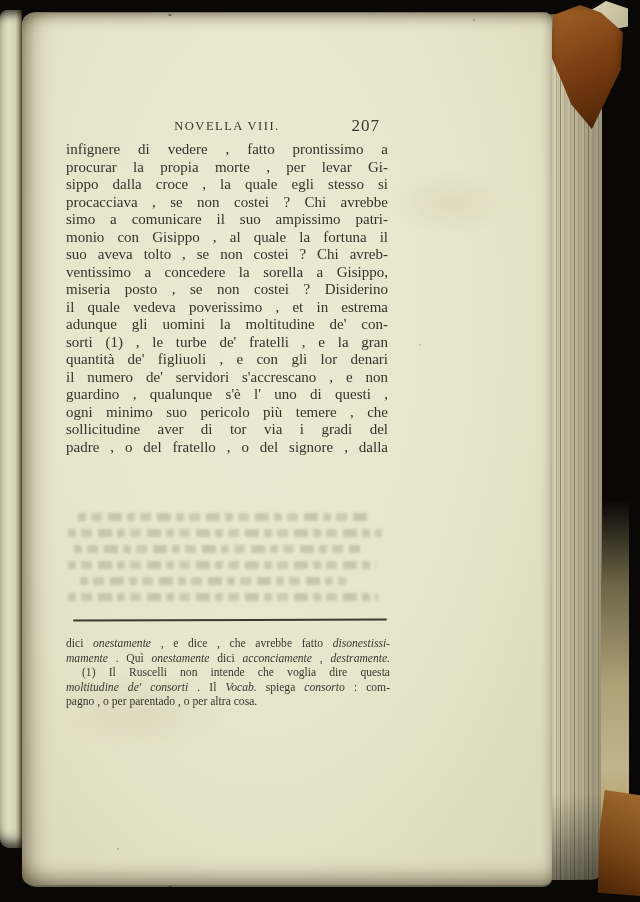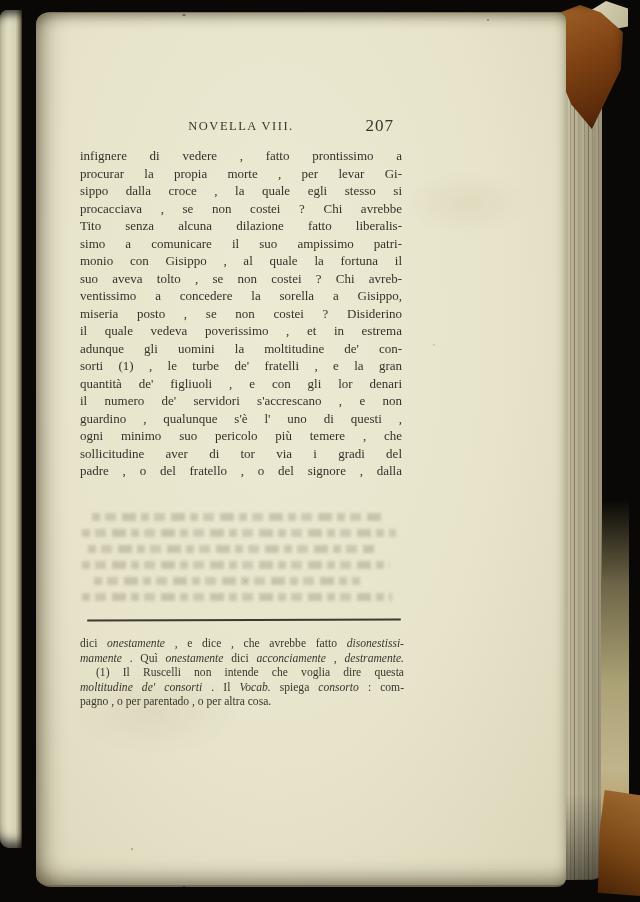--- a/index.html
+++ b/index.html
@@ -60,27 +60,26 @@
       radial-gradient(120px 60px at 120px 700px,rgba(140,120,75,.09),transparent 70%),
       radial-gradient(ellipse at 45% 35%,#edead4 0%,#e7e4cb 55%,#dcd8bc 92%);
     border-radius:14px 8px 10px 16px / 12px 8px 8px 12px;
     border-top:1px solid rgba(40,32,18,.55);
     border-bottom:2px solid rgba(45,40,28,.65);
     box-shadow:
       inset 16px 0 26px -14px rgba(60,45,22,.7),
       inset 0 12px 14px -10px rgba(70,60,35,.55),
       inset -7px 0 12px -7px rgba(95,85,55,.4),
       inset 0 -18px 20px -12px rgba(80,70,45,.55);
-    margin-left: 14px;
   }
   
   .header-row{position:absolute;left:44px;top:106px;width:322px;height:20px;color:#3a362a;}
   .running-title{display:block;text-align:center;font-size:12.5px;letter-spacing:1.5px;}
   .page-number{position:absolute;right:8px;top:-3px;font-size:17px;letter-spacing:1px;}
-  .main-text{position:absolute;left:44px;top:134px;width:322px;color:#36322a;font-size:13px;}
+  .main-text{position:absolute;left:44px;top:128px;width:322px;color:#36322a;font-size:15px;}
   .tline{line-height:17.5px;height:17.5px;text-align:justify;text-align-last:justify;overflow:hidden;}
   .tline.noj{text-align-last:left;}
   
   .show-through{position:absolute;left:46px;top:500px;width:318px;}
   .ghost{height:8px;margin-bottom:8px;filter:blur(1.4px);opacity:.34;
     background:repeating-linear-gradient(90deg,#8f8a6b 0 8px,transparent 8px 13px,#97927a 13px 24px,transparent 24px 30px,#8a8569 30px 44px,transparent 44px 49px);}
   .ghost:nth-child(1){margin-right:14px;margin-left:10px;}
   .ghost:nth-child(2){margin-right:4px;}
   .ghost:nth-child(3){margin-right:26px;margin-left:6px;}
   .ghost:nth-child(4){margin-right:10px;}
@@ -107,21 +106,20 @@
   <div class="header-row">
     <span class="running-title">NOVELLA VIII.</span>
     <span class="page-number">207</span>
   </div>
 
   <div class="main-text">
       <div class="tline">infignere di vedere , fatto prontissimo a</div>
       <div class="tline">procurar la propia morte , per levar Gi-</div>
       <div class="tline">sippo dalla croce , la quale egli stesso si</div>
       <div class="tline">procacciava , se non costei ? Chi avrebbe</div>
-      <div class="tline">Tito senza alcuna dilazione fatto liberalis-</div>
       <div class="tline">simo a comunicare il suo ampissimo patri-</div>
       <div class="tline">monio con Gisippo , al quale la fortuna il</div>
       <div class="tline">suo aveva tolto , se non costei ? Chi avreb-</div>
       <div class="tline">ventissimo a concedere la sorella a Gisippo,</div>
       <div class="tline">miseria posto , se non costei ? Disiderino</div>
       <div class="tline">il quale vedeva poverissimo , et in estrema</div>
       <div class="tline">adunque gli uomini la moltitudine de' con-</div>
       <div class="tline">sorti (1) , le turbe de' fratelli , e la gran</div>
       <div class="tline">quantità de' figliuoli , e con gli lor denari</div>
       <div class="tline">il numero de' servidori s'accrescano , e non</div>

